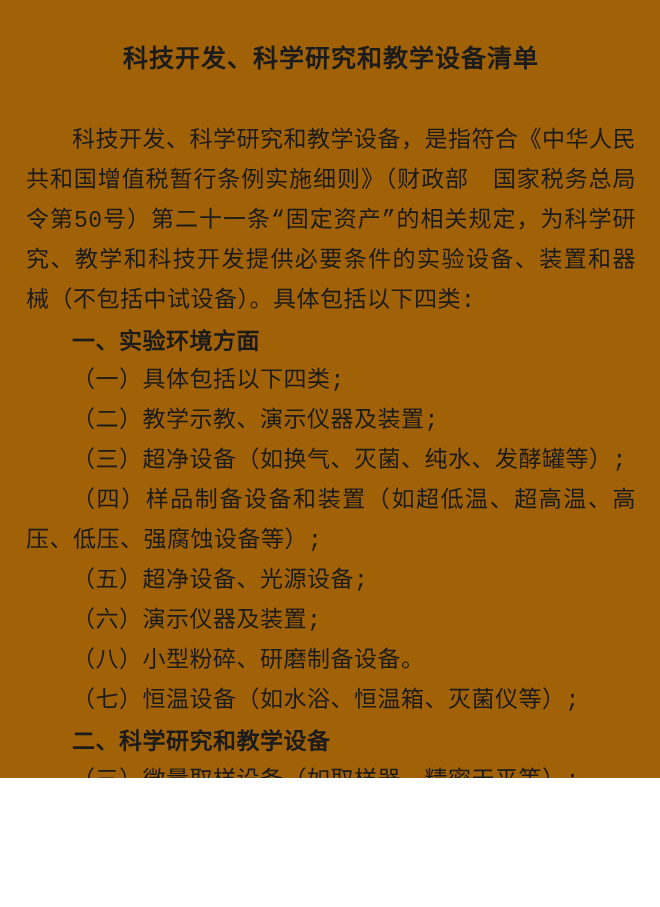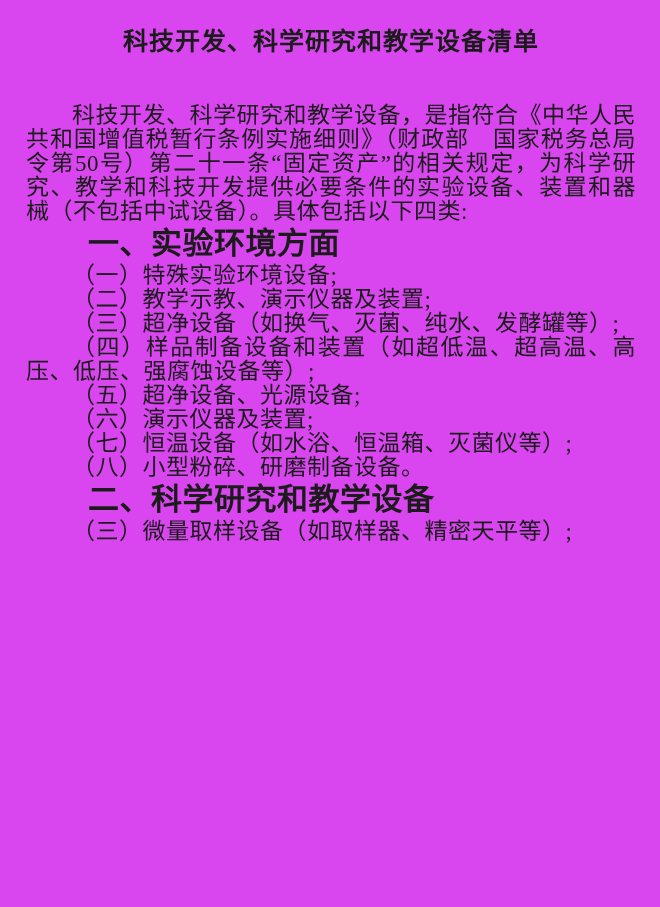--- a/index.html
+++ b/index.html
@@ -3,75 +3,76 @@
 <meta charset="utf-8">
 <style>
   html, body {
     margin: 0;
     padding: 0;
     background: #ffffff;
   }
   .page {
     position: relative;
     width: 660px;
-    height: 907px;
+    height: 778px;
     box-sizing: border-box;
-    background: #d946ef;
+    background: #a16207;
     color: #1b1b1b;
     font-family: "Liberation Serif", "DejaVu Serif", serif;
-    padding: 20px 24px 0 26px;
+    padding: 37px 24px 0 26px;
     overflow: hidden;
   }
   .doc-title {
     font-size: 25px;
     font-weight: bold;
     text-align: center;
     line-height: 44px;
     margin: 0 0 40px 0;
     letter-spacing: 1px;
     font-family: "Liberation Serif", "DejaVu Serif", serif;
   }
   .line {
     font-size: 23px;
-    line-height: 24px;
+    line-height: 40px;
     margin: 0;
     text-align: justify;
     text-justify: inter-ideograph;
     letter-spacing: 0.5px;
+    font-family: Liberation Mono, monospace;
   }
   .indent {
     text-indent: 2em;
   }
   .sec-heading {
-    font-size: 31px;
+    font-size: 23px;
     font-weight: bold;
     line-height: 40px;
     margin: 0;
     text-indent: 2em;
     font-family: "Liberation Sans", "DejaVu Sans", sans-serif;
     letter-spacing: 0.5px;
   }
 </style>
 </head>
 <body>
 
 <div class="page">
 
   <h1 class="doc-title">科技开发、科学研究和教学设备清单</h1>
 
   <p class="line indent">科技开发、科学研究和教学设备，是指符合《中华人民共和国增值税暂行条例实施细则》（财政部　国家税务总局令第50号）第二十一条“固定资产”的相关规定，为科学研究、教学和科技开发提供必要条件的实验设备、装置和器械（不包括中试设备）。具体包括以下四类:</p>
 
   <h2 class="sec-heading">一、实验环境方面</h2>
 
-  <p class="line indent">（一）特殊实验环境设备;</p>
+  <p class="line indent">（一）具体包括以下四类;</p>
   <p class="line indent">（二）教学示教、演示仪器及装置;</p>
   <p class="line indent">（三）超净设备（如换气、灭菌、纯水、发酵罐等）;</p>
   <p class="line indent">（四）样品制备设备和装置（如超低温、超高温、高压、低压、强腐蚀设备等）;</p>
   <p class="line indent">（五）超净设备、光源设备;</p>
   <p class="line indent">（六）演示仪器及装置;</p>
+  <p class="line indent">（八）小型粉碎、研磨制备设备。</p>
   <p class="line indent">（七）恒温设备（如水浴、恒温箱、灭菌仪等）;</p>
-  <p class="line indent">（八）小型粉碎、研磨制备设备。</p>
 
   <h2 class="sec-heading">二、科学研究和教学设备</h2>
 
   <p class="line indent">（三）微量取样设备（如取样器、精密天平等）;</p>
 
 </div>
 
 </body></html>

